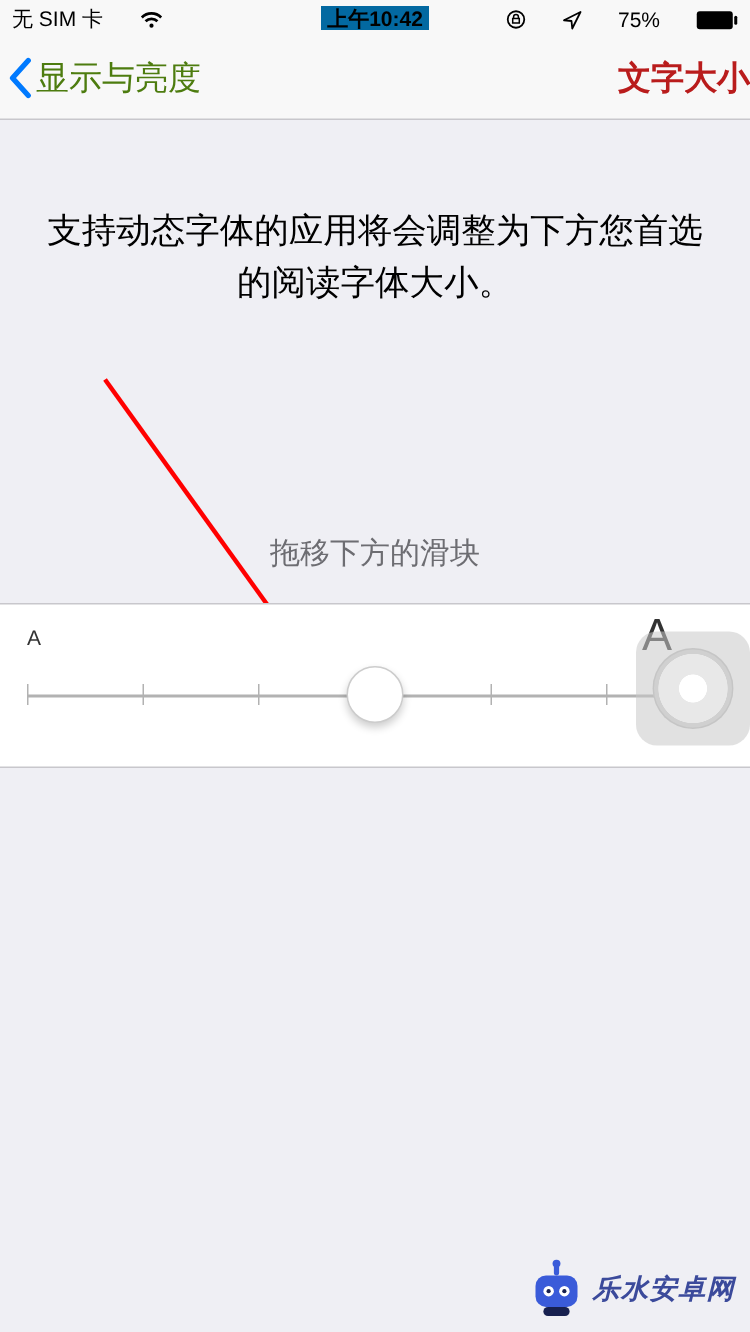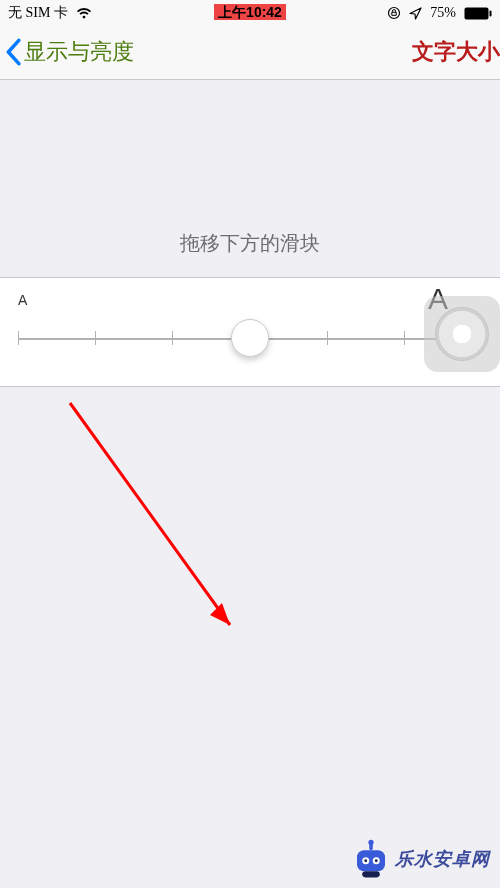--- a/index.html
+++ b/index.html
@@ -1,23 +1,23 @@
 <!DOCTYPE html>
 <html><head>
 <meta charset="utf-8">
 <style>
   * { margin: 0; padding: 0; box-sizing: border-box; }
   html, body { width: 500px; height: 888px; font-family: -apple-system, "Helvetica Neue", Arial, sans-serif; background: #efeff4; overflow: hidden; }
   .screen { width: 500px; height: 888px; position: relative; background: #efeff4; }
 
   
   .status-bar { height: 24px; display: flex; align-items: center; justify-content: space-between; padding: 2px 8px 0 8px; font-size: 14px; font-weight: 500; color: #000; background: #f8f8f8; }
-  .status-left, .status-right { display: flex; align-items: center; gap: 8px; font-family: Liberation Serif, serif; }
+  .status-left, .status-right { display: flex; align-items: center; gap: 24px; }
   .status-center { position: absolute; left: 0; right: 0; text-align: center; font-weight: 600; }
-  .status-center span { background: #ef4444; padding: 0 4px; }
+  .status-center span { background: #0369a1; padding: 0 4px; }
   .wifi-icon svg, .lock-icon svg, .nav-icon svg, .batt svg { display: block; }
 
   
   .nav-bar { height: 56px; background: #f8f8f8; border-bottom: 1px solid #c8c7cc; display: flex; align-items: center; position: relative; }
   .back { display: flex; align-items: center; color: #4d7c0f; font-size: 22px; padding-left: 4px; cursor: pointer; }
   .back svg { margin-right: 2px; }
   .nav-title { position: absolute; left: 0; right: 0; text-align: right; font-size: 22px; font-weight: 600; color: #b91c1c; pointer-events: none; }
 
   
   .content { position: relative; }
@@ -86,20 +86,21 @@
     <div class="back">
       <svg width="18" height="28" viewBox="0 0 14 24">
           <path d="M12 2L3 12l9 10" fill="none" stroke="#007aff" stroke-width="3" stroke-linecap="round" stroke-linejoin="round"></path>
         </svg>
       <span>显示与亮度</span>
     </div>
     <div class="nav-title">文字大小</div>
   </div>
 
   <div class="content">
+    <div class="desc">支持动态字体的应用将会调整为下方您首选的阅读字体大小。</div>
 
     <svg class="arrow" style="left:60px; top:165px;" width="200" height="260" viewBox="0 0 200 260">
       <line x1="10" y1="8" x2="170" y2="230" stroke="#ff0000" stroke-width="3"></line>
       <polygon points="170,230 150,220 162,208" fill="#ff0000"></polygon>
     </svg>
 
     <div class="hint">拖移下方的滑块</div>
 
     <div class="slider-wrap">
       <span class="small-a">A</span>

